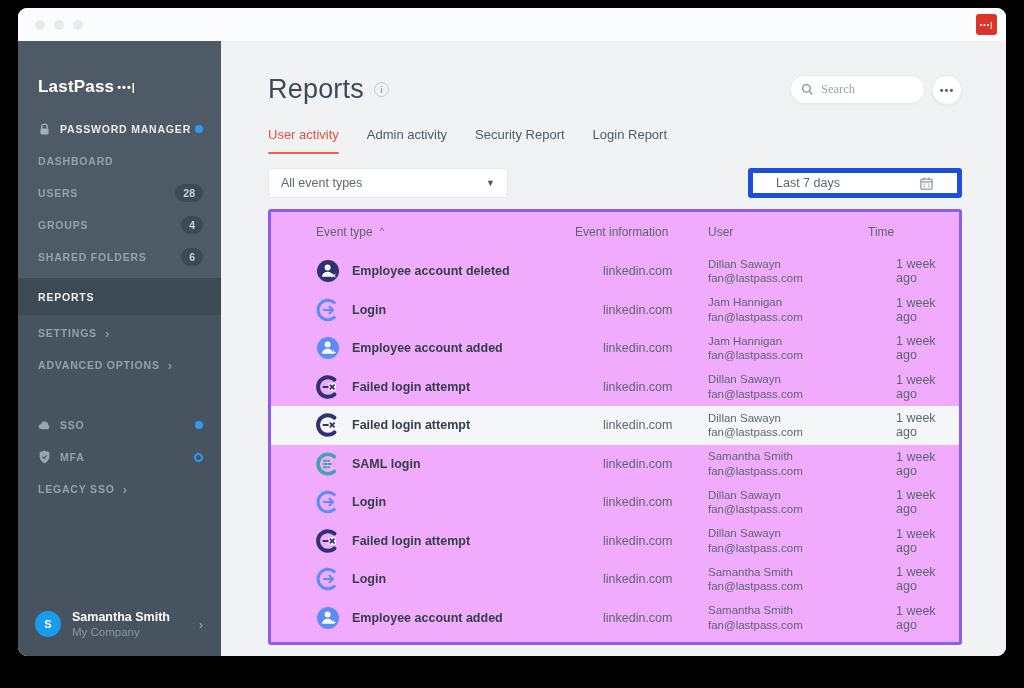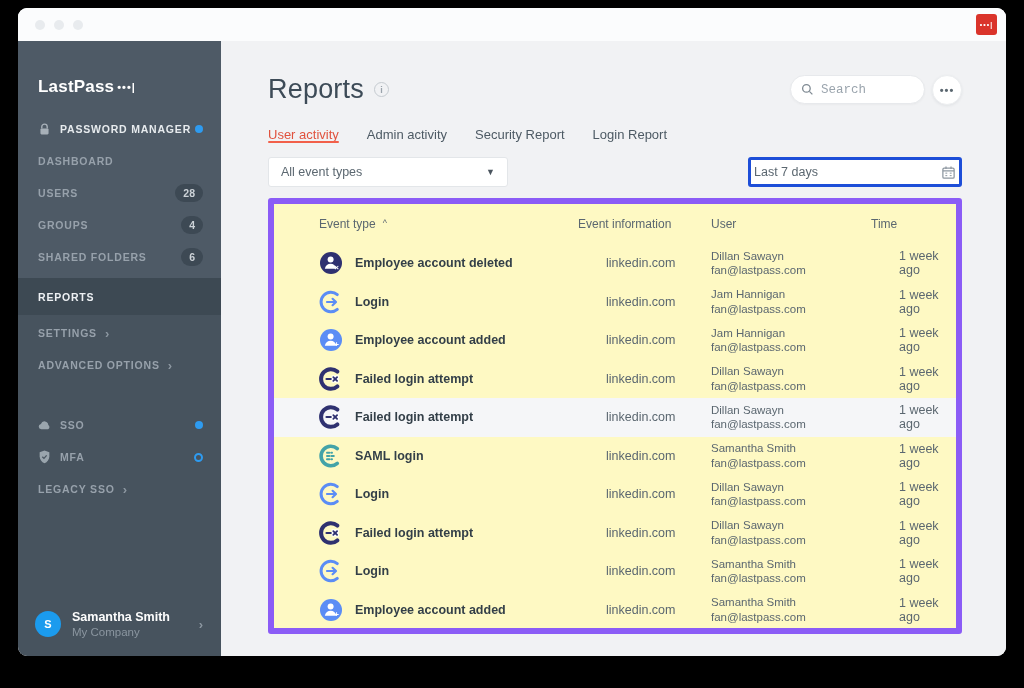--- a/index.html
+++ b/index.html
@@ -40,36 +40,36 @@
   .user-txt { margin-left:11px; flex:1; }
   .user-name { color:#fdfdfd; font-size:12.5px; font-weight:bold; }
   .user-company { color:#8b96a0; font-size:11.5px; margin-top:2px; }
 
   
   .main { flex:1; background:#f1f2f4; padding:0 44px 0 47px; position:relative; }
   .main-header { margin-top:33px; display:flex; align-items:center; }
   .page-title { font-size:27px; color:#3d4b57; font-weight:500; letter-spacing:.2px; }
   .info-icon { width:15px; height:15px; border-radius:50%; border:1px solid #c5cbd0; color:#9aa3ab; font-size:9px; display:flex; align-items:center; justify-content:center; margin-left:10px; font-weight:bold; cursor:pointer; }
   .search-pill { margin-left:auto; width:135px; height:29px; background:#fff; border:1px solid #e7e9ec; border-radius:15px; display:flex; align-items:center; padding:0 10px; box-shadow:0 1px 2px rgba(40,50,60,.04); }
-  .search-pill input { border:none; outline:none; width:90px; font-size:12.5px; color:#5b6770; background:transparent; font-family:Liberation Mono, monospace; }
+  .search-pill input { border:none; outline:none; width:90px; font-size:12.5px; color:#5b6770; background:transparent; font-family:Liberation Serif, serif; }
   .search-pill input::placeholder { color:#9aa4ad; }
   .menu-btn { margin-left:7px; width:30px; height:30px; border-radius:50%; background:#fff; border:1px solid #eceef0; box-shadow:0 1px 3px rgba(40,50,60,.08); display:flex; align-items:center; justify-content:center; color:#5b6770; font-size:11px; letter-spacing:1px; font-weight:bold; cursor:pointer; }
 
   .tabs { display:flex; margin-top:22px; }
-  .tab { font-size:13px; color:#4d5a64; margin-right:28px; padding-bottom:1px; cursor:pointer; position:relative; }
+  .tab { font-size:13px; color:#4d5a64; margin-right:28px; padding-bottom:12px; cursor:pointer; position:relative; }
   .tab.active { color:#e0523e; }
   .tab.active::after { content:""; position:absolute; left:0; right:0; bottom:0; height:2px; background:#f2604a; border-radius:1px; }
 
   .filter-row { margin-top:14px; display:flex; justify-content:space-between; }
   .select-box { width:240px; height:30px; background:#fff; border:1px solid #e3e6e9; border-radius:3px; display:flex; align-items:center; padding:8px 12px; font-size:12.5px; color:#5b6770; cursor:pointer; }
   .select-box .caret { margin-left:auto; color:#4a545e; font-size:9px; }
-  .date-box { width:214px; height:30px; background:#fff; border:3px solid #1d4ed8; border-radius:3px; display:flex; align-items:center; padding:0 3px; font-size:12.5px; color:#5b6770; cursor:pointer; }
+  .date-box { width:214px; height:30px; background:#fff; border:5px solid #1d4ed8; border-radius:3px; display:flex; align-items:center; padding:0 23px; font-size:12.5px; color:#5b6770; cursor:pointer; }
   .date-box .cal { margin-left:auto; display:flex; }
 
-  .card { margin-top:11px; background:#fef9c3; border:6px solid #8b5cf6; border-radius:3px; height:436px; overflow:hidden; }
+  .card { margin-top:11px; background:#f0abfc; border:3px solid #8b5cf6; border-radius:3px; height:436px; overflow:hidden; }
   .tgrid { display:grid; grid-template-columns:36px 223px 133px 160px 1fr; align-items:center; padding-left:45px; }
   .thead { height:40px; }
   .th { font-size:12px; color:#5b6770; }
   .th-event { grid-column:1 / 3; display:flex; align-items:center; cursor:pointer; }
   .sort-caret { font-size:9px; color:#5b6770; margin-left:7px; transform:translateY(-1px); }
   .trow { height:38.5px; cursor:pointer; }
   .trow.hl { background:#f5f6f8; }
   .cell-event { font-size:12.5px; color:#333f48; font-weight:bold; }
   .cell-info, .cell-time { font-size:12.5px; color:#5b6770;margin-left:28px; }
   .cell-user { font-size:11.5px; color:#5b6770; line-height:1.25; }

